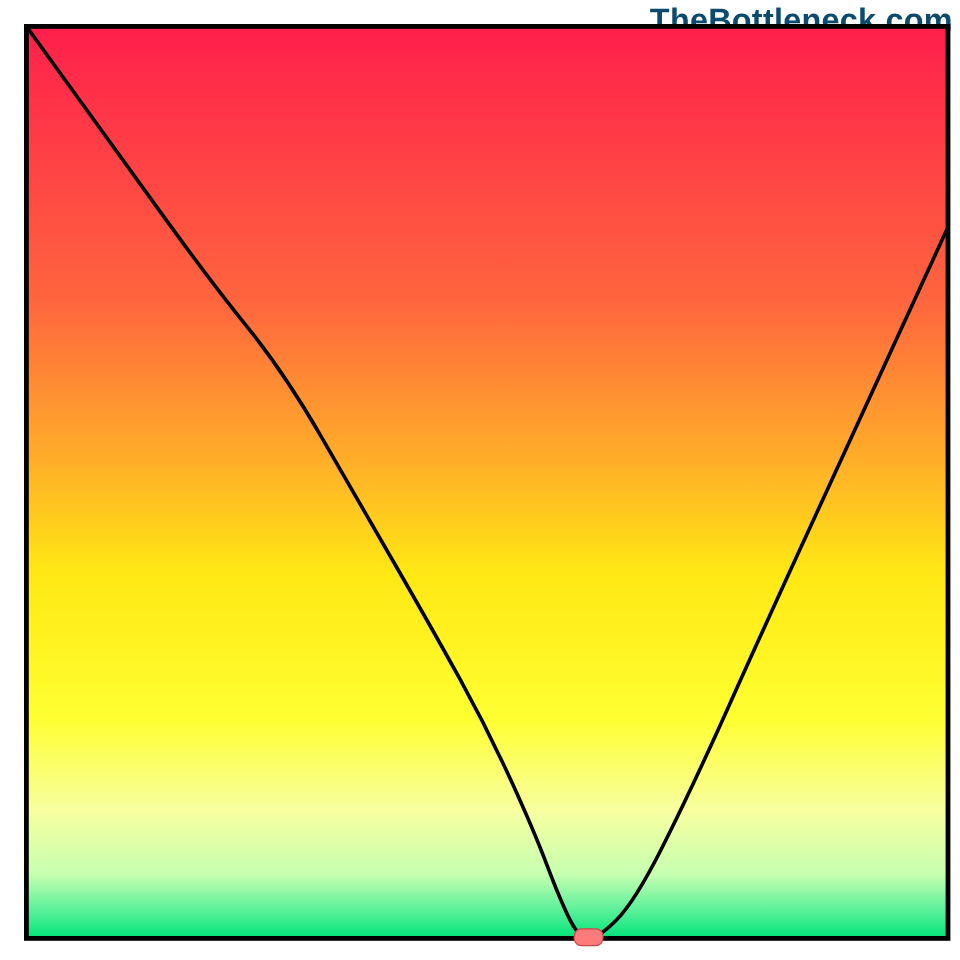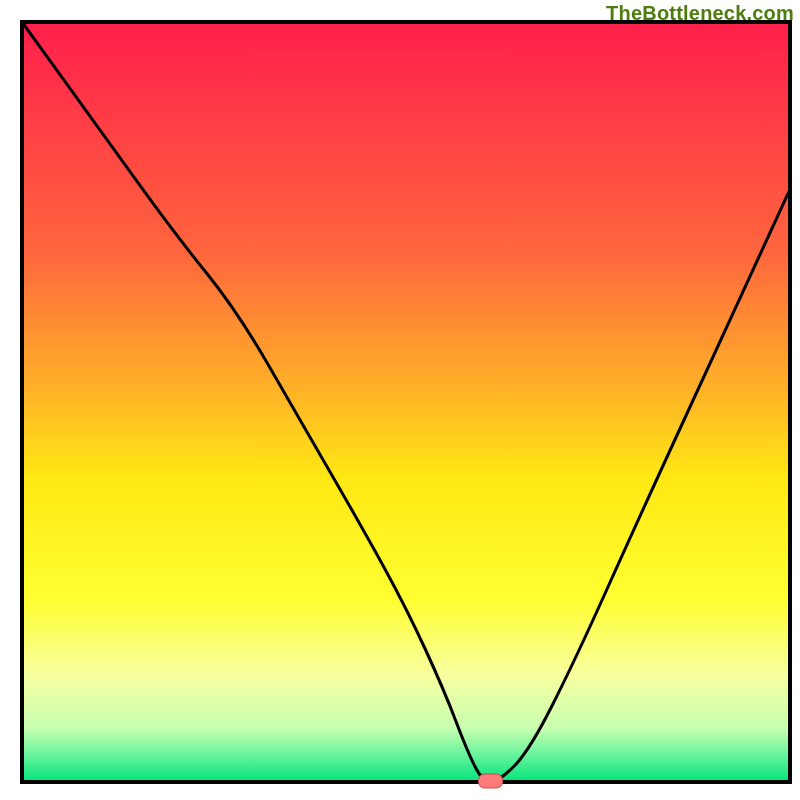--- a/index.html
+++ b/index.html
@@ -12,23 +12,23 @@
   }
   .container {
     position: relative;
     width: 800px;
     height: 800px;
   }
   .watermark {
     position: absolute;
     top: 2px;
     right: 6px;
-    font-size: 20px;
+    font-size: 27px;
     font-weight: 600;
-    color: #4d7c0f;
+    color: #0c4a6e;
     letter-spacing: 0.2px;
   }
   svg.chart {
     position: absolute;
     left: 0;
     top: 0;
   }
 </style>
 </head>
 <body>

